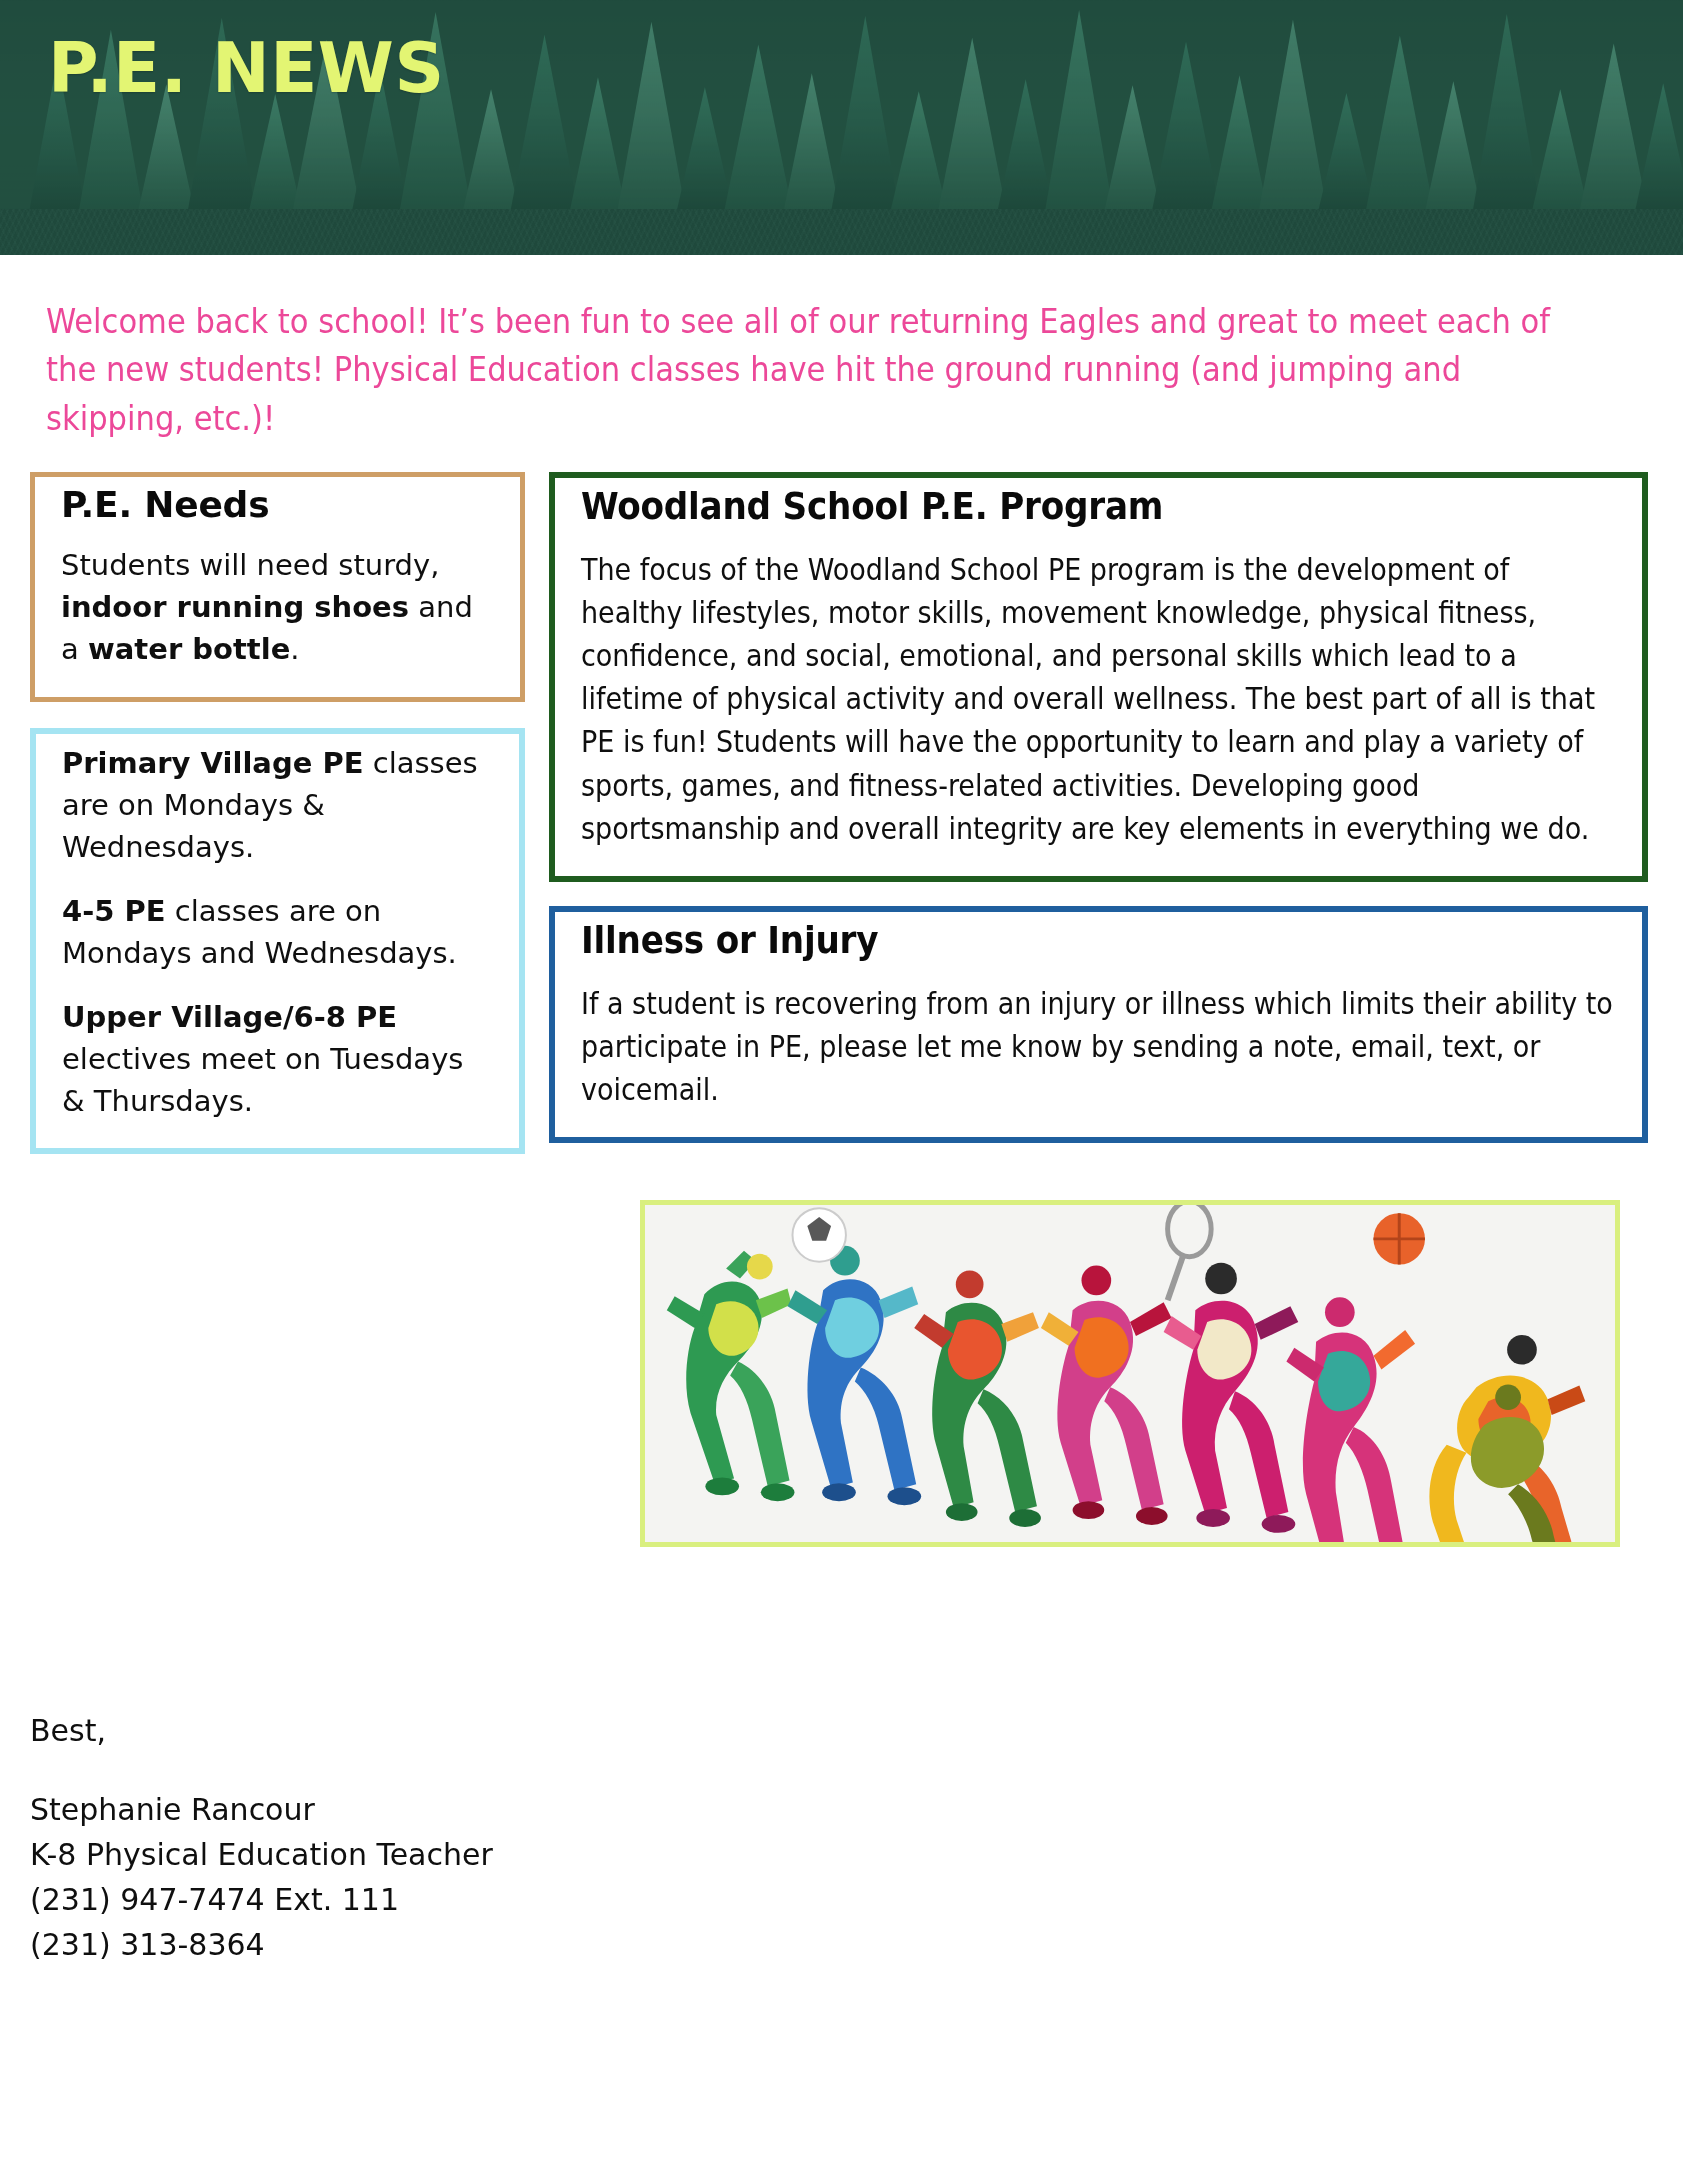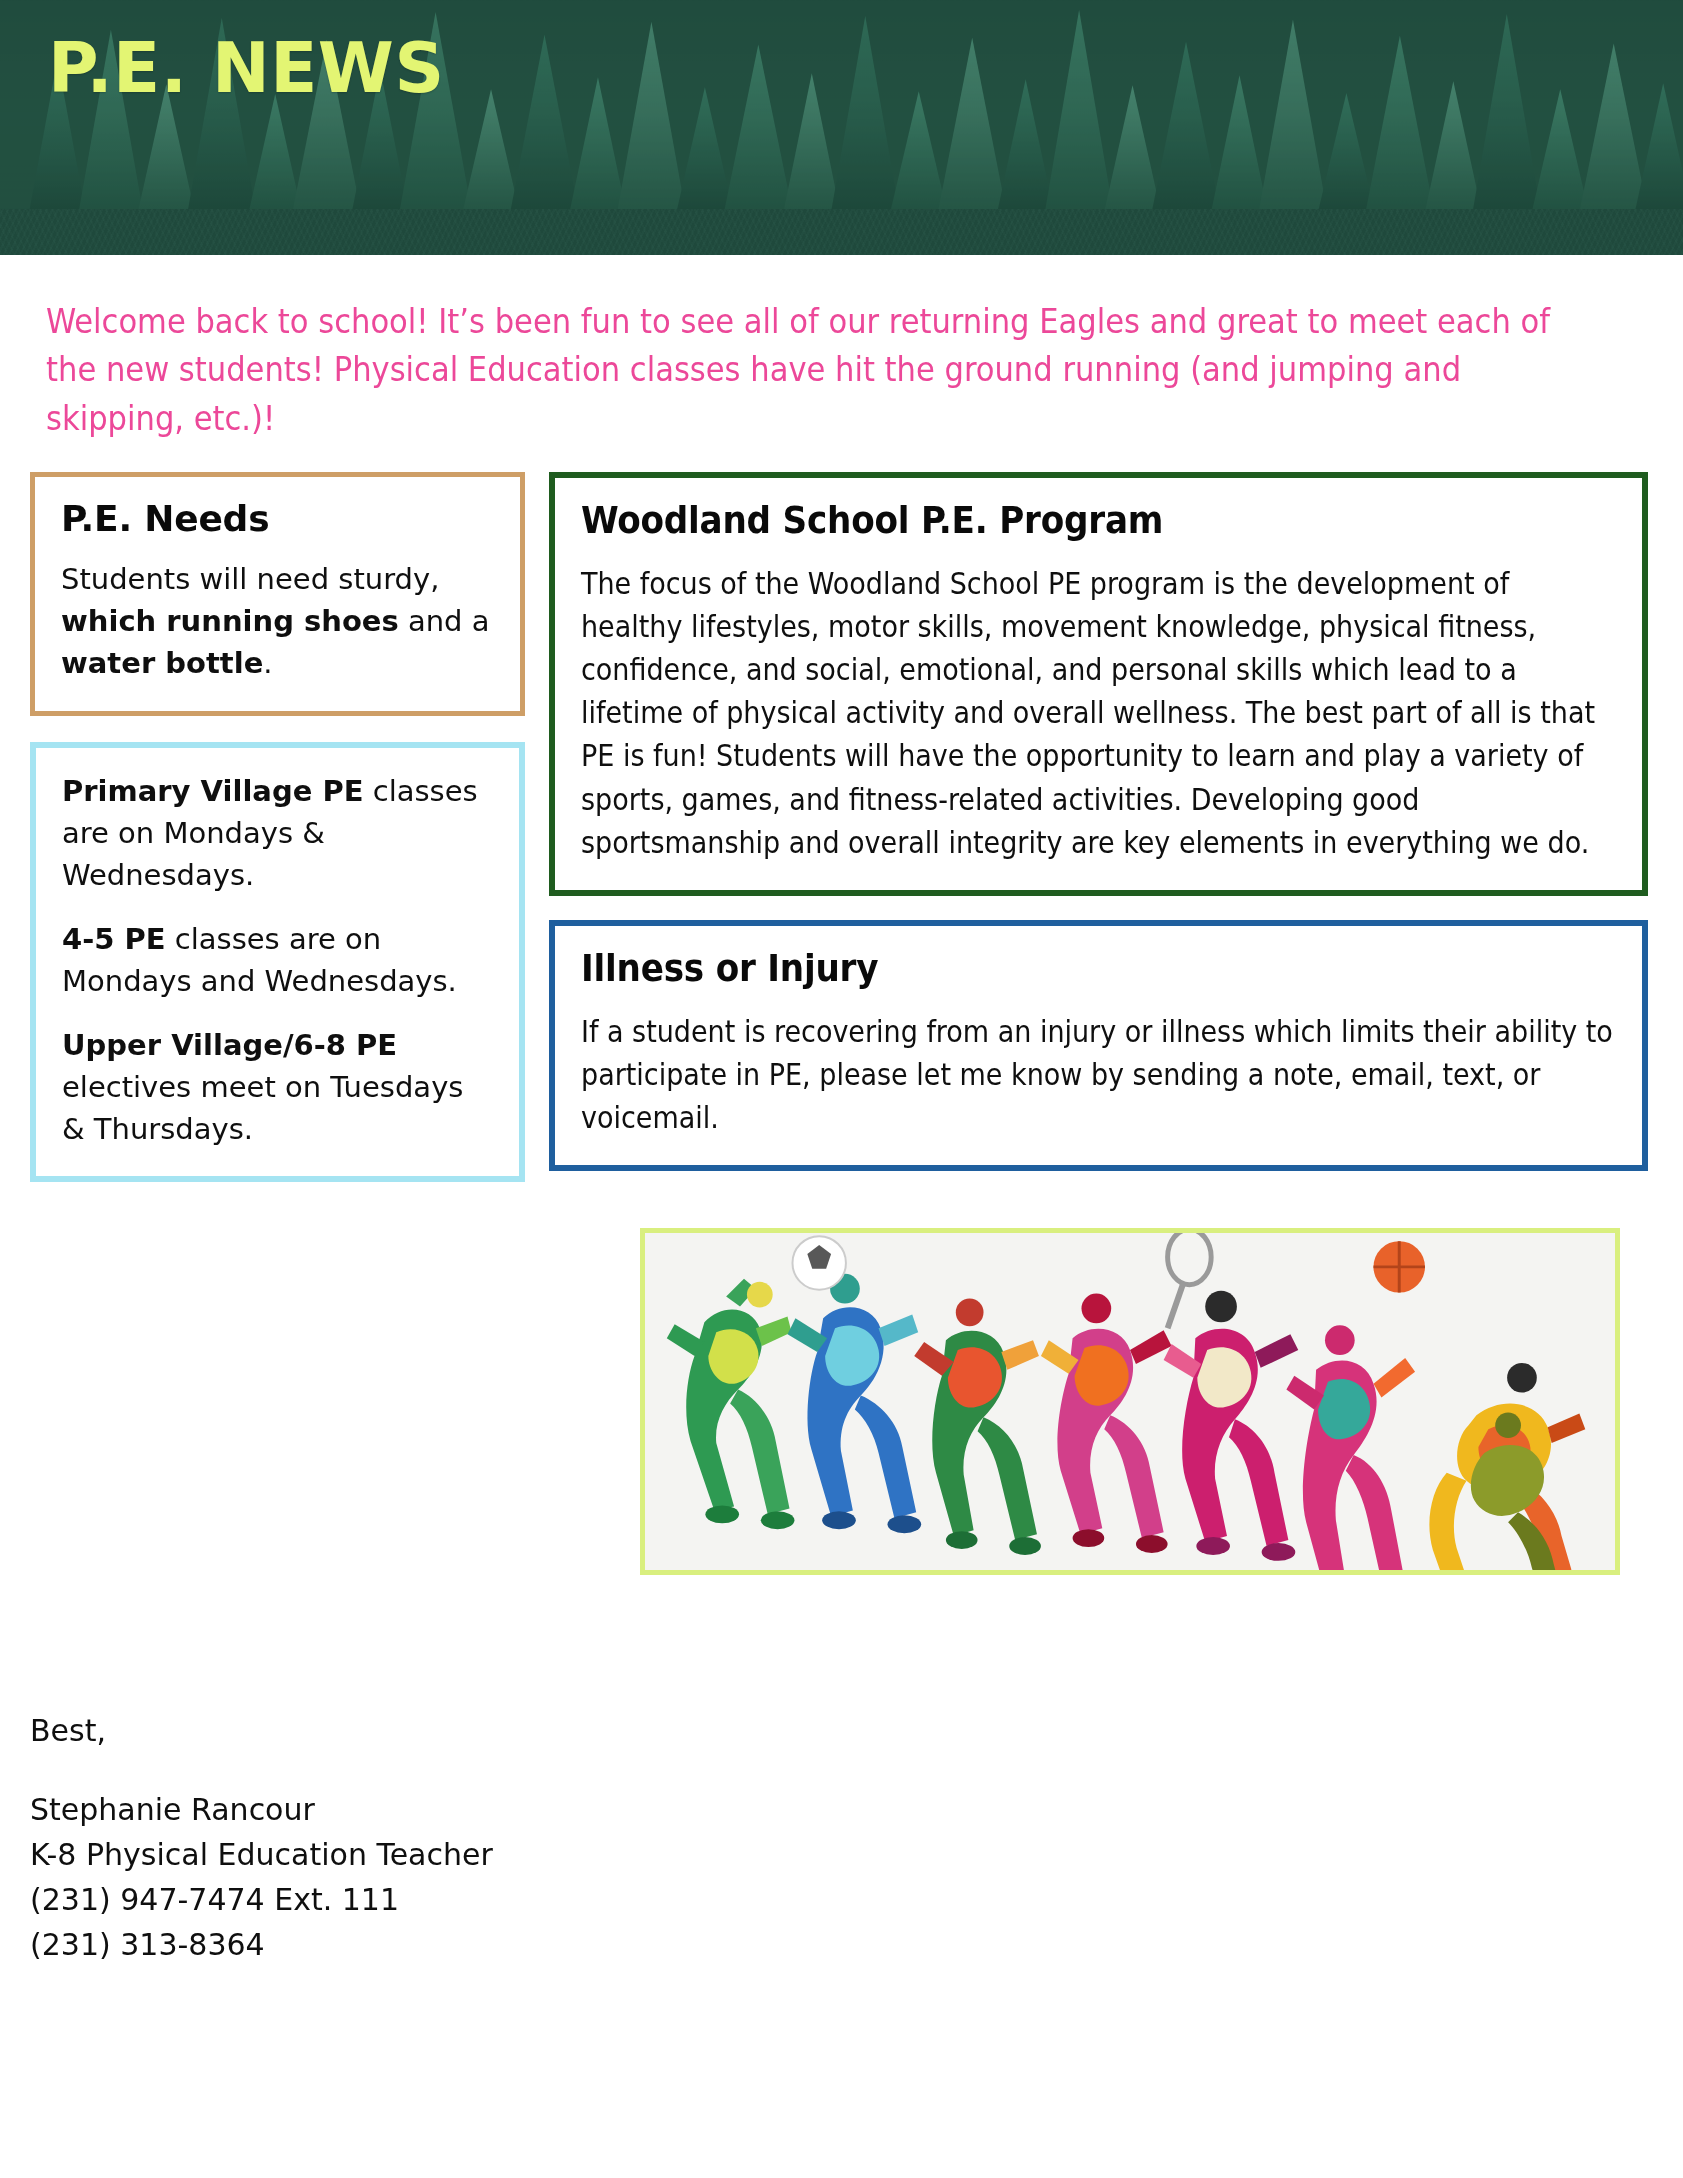--- a/index.html
+++ b/index.html
@@ -81,21 +81,21 @@
     margin: 30px 30px 0 30px;
     display: flex;
     align-items: flex-start;
     gap: 24px;
   }
   .col-left  { width: 495px; flex: 0 0 495px; }
   .col-right { width: 1099px; flex: 0 0 1099px; }
 
   .card {
     background: #ffffff;
-    padding: 22px 26px 26px 26px;
+    padding: 8px 26px 26px 26px;
   }
   .card h2 {
     margin: 0 0 20px 0;
     font-size: 36px;
     line-height: 1.1;
     font-weight: 700;
     letter-spacing: -0.2px;
     font-family: "DejaVu Sans", sans-serif;
     color: #0a0a0a;
   }
@@ -222,21 +222,21 @@
   </div>
 
   <p class="intro">Welcome back to school! It’s been fun to see all of our returning Eagles and great to meet each of the new students! Physical Education classes have hit the ground running (and jumping and skipping, etc.)!</p>
 
   <div class="body-grid">
 
     <div class="col-left">
 
       <div class="card card-needs">
         <h2>P.E. Needs</h2>
-        <p><span>Students will need sturdy, </span><b>which running shoes</b><span> and a </span><b>water bottle</b><span>.</span></p>
+        <p><span>Students will need sturdy, </span><b>indoor running shoes</b><span> and a </span><b>water bottle</b><span>.</span></p>
       </div>
 
       <div class="card card-sched">
         <p><b>Primary Village PE</b><span> classes are on Mondays &amp; Wednesdays.</span></p>
         <p><b>4-5 PE</b><span> classes are on Mondays and Wednesdays.</span></p>
         <p><b>Upper Village/6-8 PE</b><span> electives meet on Tuesdays &amp; Thursdays.</span></p>
       </div>
 
     </div>
 

